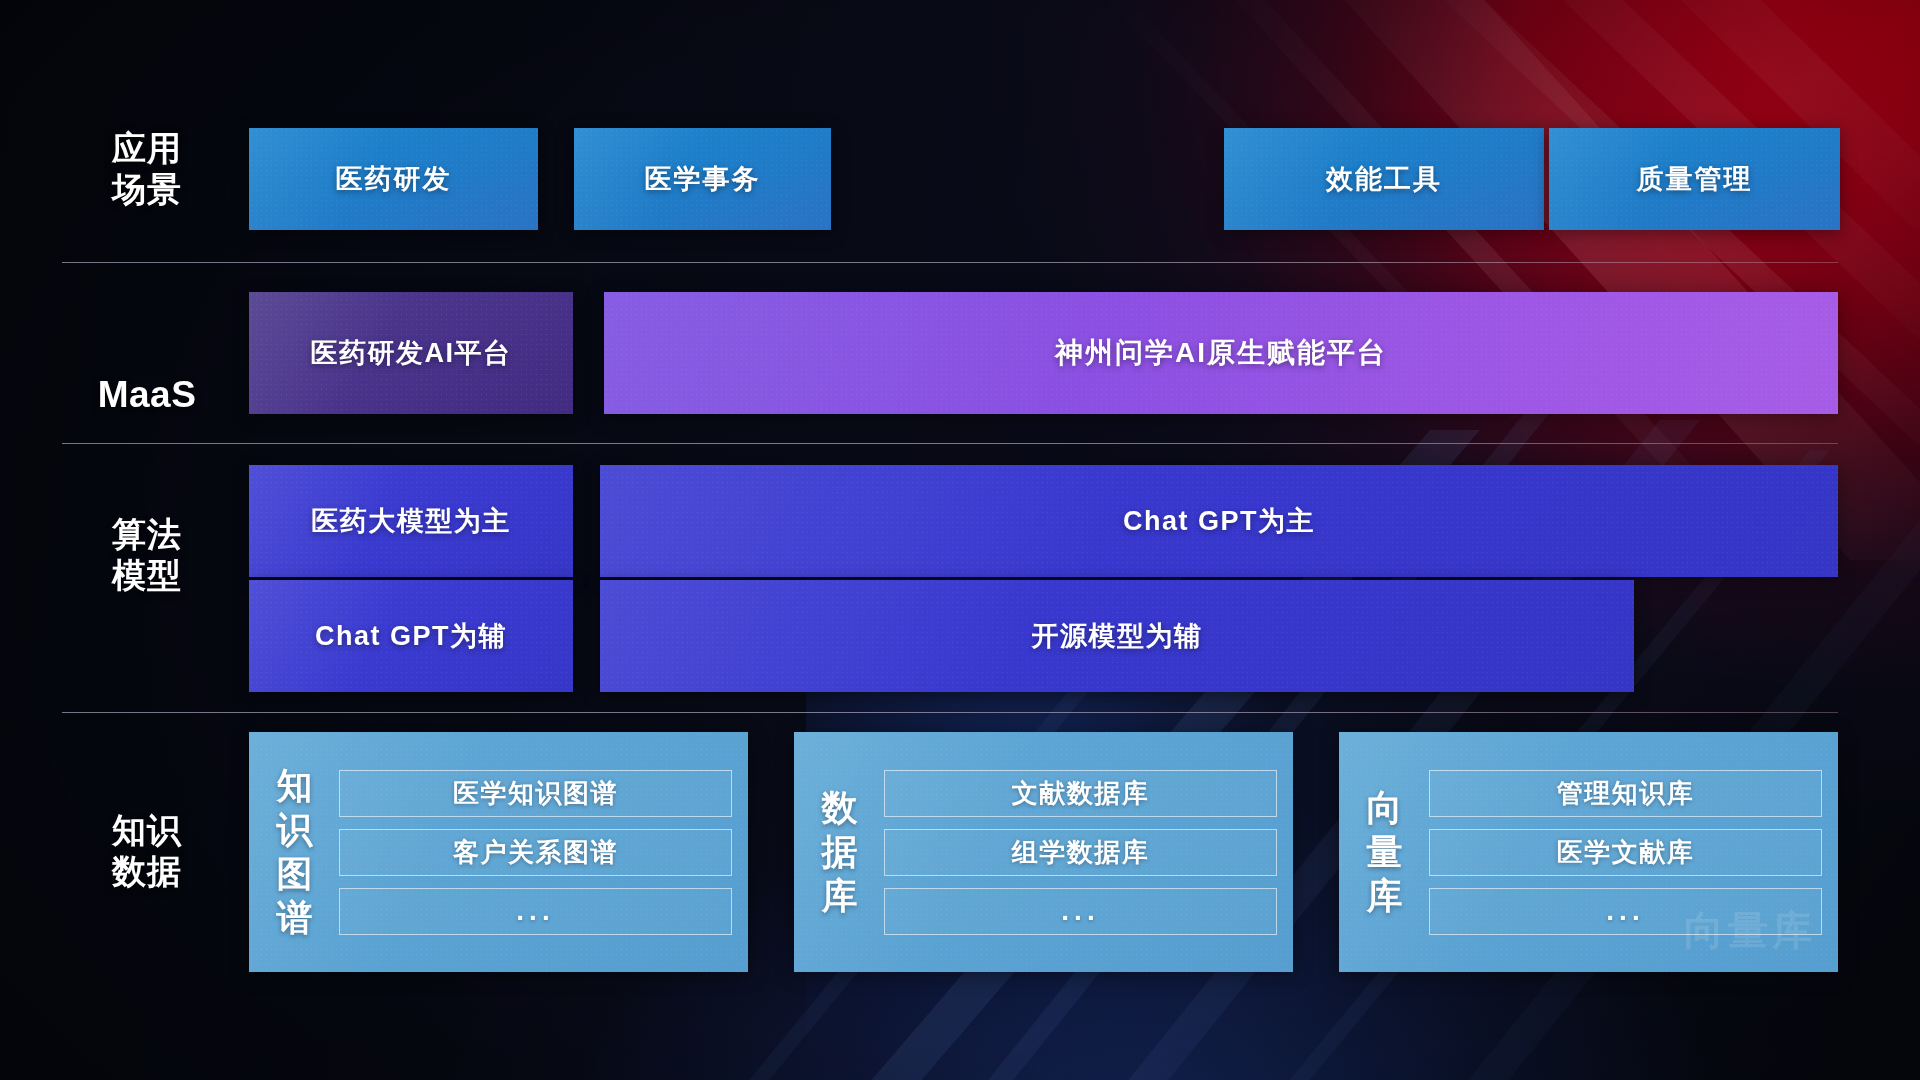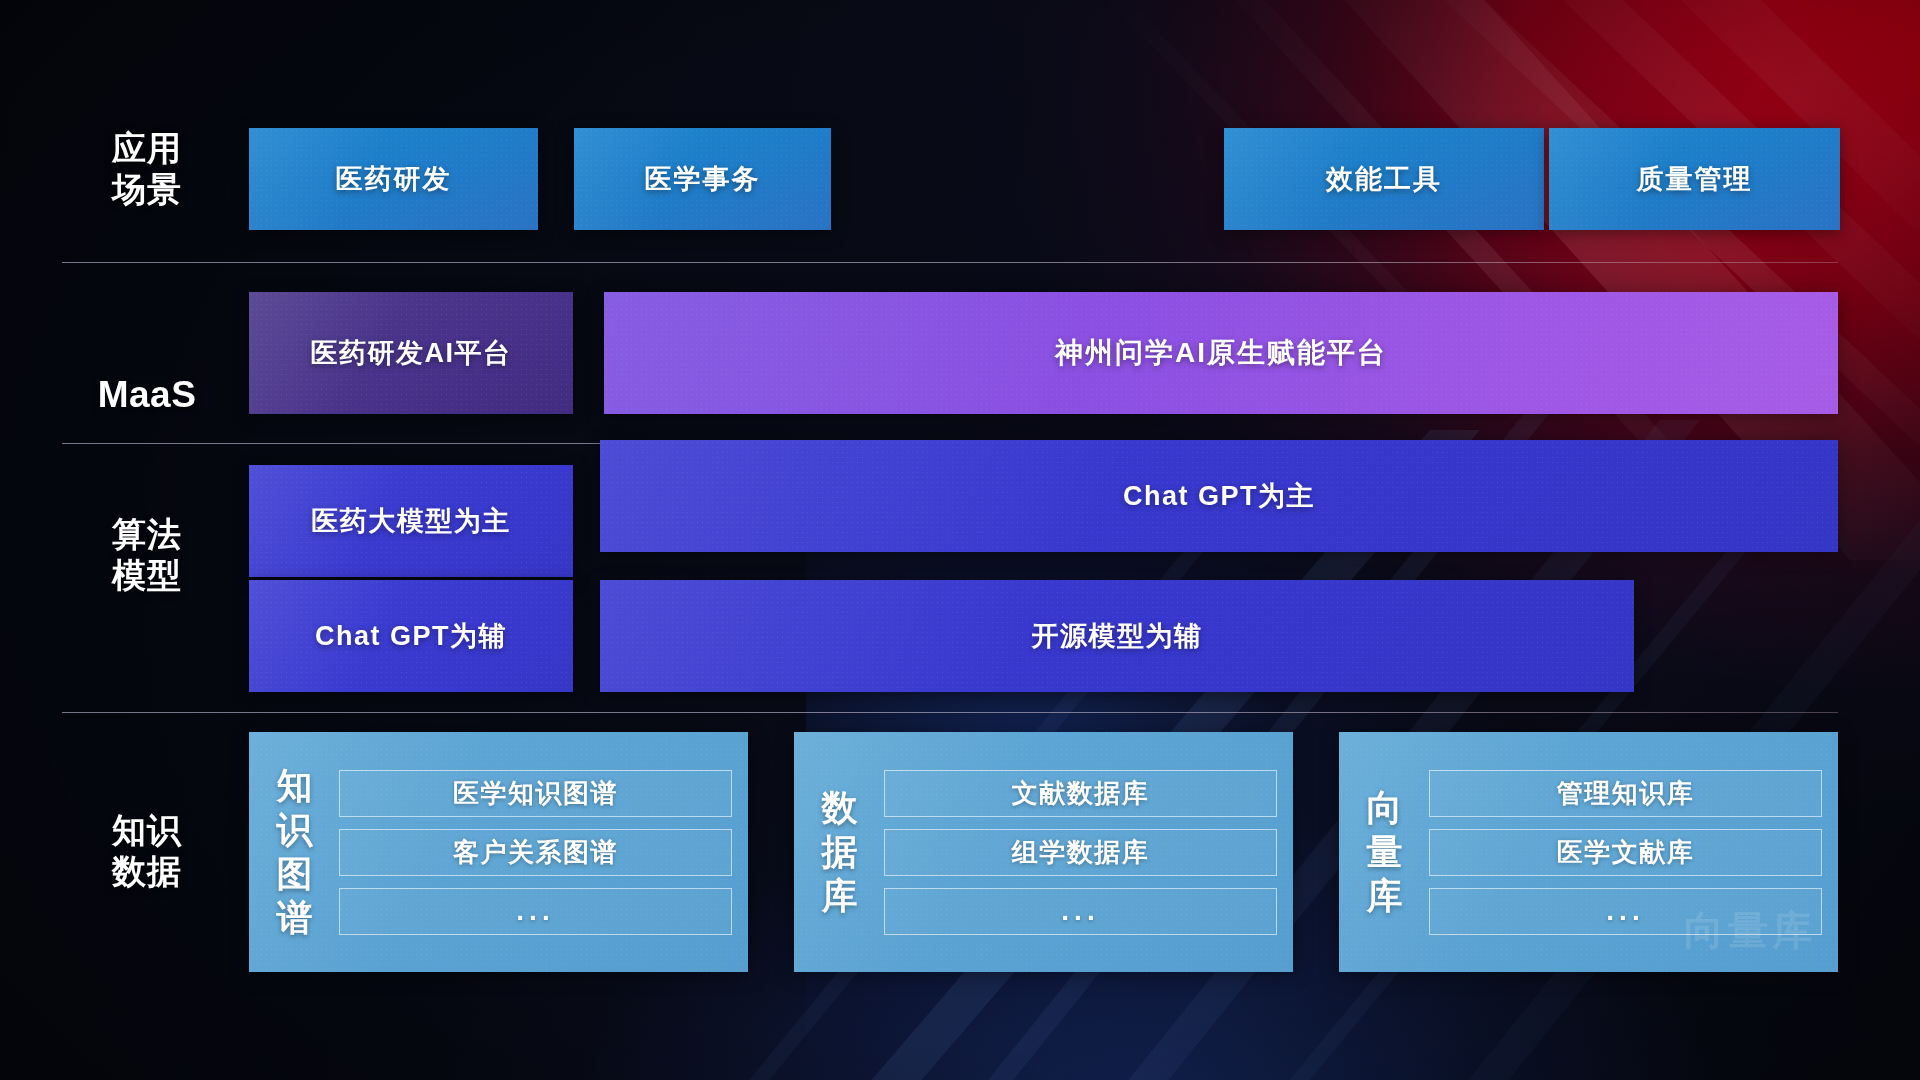--- a/index.html
+++ b/index.html
@@ -265,21 +265,21 @@
   <div class="tier-label" style="top:514px;">
     <div>算法</div>
     <div>模型</div>
   </div>
 
   <div class="box algo-box" style="left:249px; top:465px; width:324px; height:112px;">
     <div class="box-inner-sheen"></div>
     <div class="box-dots"></div>
     <span class="lbl">医药大模型为主</span>
   </div>
-  <div class="box algo-wide" style="left:600px; top:440px; width:1238px; height:112px;">
+  <div class="box algo-wide" style="left:600px; top:465px; width:1238px; height:112px;">
     <div class="box-inner-sheen"></div>
     <div class="box-dots"></div>
     <span class="lbl">Chat GPT为主</span>
   </div>
 
   <div class="box algo-box" style="left:249px; top:580px; width:324px; height:112px;">
     <div class="box-inner-sheen"></div>
     <div class="box-dots"></div>
     <span class="lbl">Chat GPT为辅</span>
   </div>

